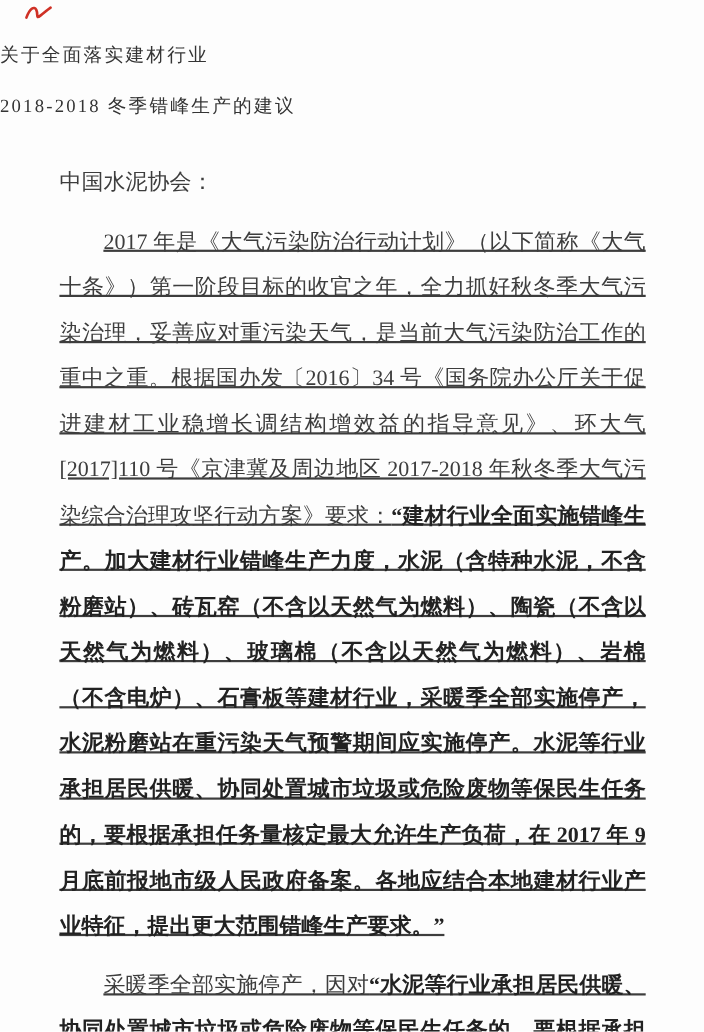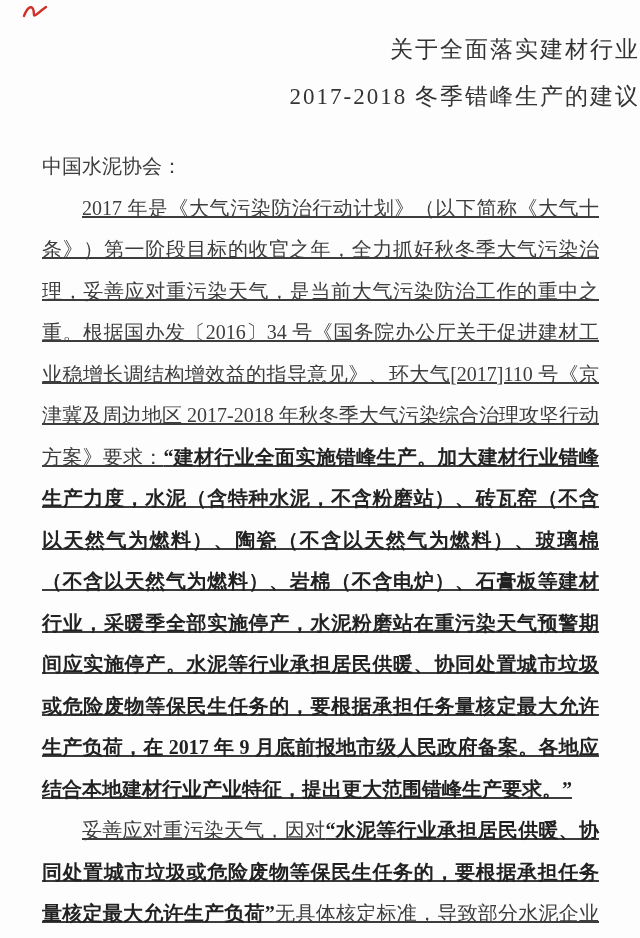--- a/index.html
+++ b/index.html
@@ -19,40 +19,40 @@
   }
   .red-mark {
     position: absolute;
     left: 22px;
     top: 3px;
     width: 26px;
     height: 18px;
   }
   .title-block {
     padding-top: 26px;
-    text-align: right;
-    font-size: 23px;
+    text-align: left;
+    font-size: 17px;
     line-height: 47px;
     color: #343434;
     letter-spacing: 2px;
   }
   .title-line {
     display: block;
   }
   .body-block {
     margin-top: 26px;
     padding: 0 41px 0 42px;
     font-size: 20px;
     line-height: 41.5px;
     text-align: justify;
     text-justify: inter-ideograph;
     color: #3d3d3d;
   }
   .body-block p {
-    margin: 0;
+    margin: 12px;
     padding: 0;
   }
   p.indent {
     text-indent: 2em;
     text-decoration: underline;
   }
   .bold-quote {
     font-weight: 700;
     color: #222222;
     font-style: normal;
@@ -62,31 +62,31 @@
 <body>
 
 <div class="page">
 
   <svg class="red-mark" viewBox="0 0 26 18" xmlns="http://www.w3.org/2000/svg" aria-hidden="true">
     <path d="M2 13 C5 5, 9 2, 11 6 C13 10, 10 15, 15 11 C19 8, 21 6, 24 4" fill="none" stroke="#cf3126" stroke-width="2.4" stroke-linecap="round"></path>
   </svg>
 
   <div class="title-block">
     <span class="title-line">关于全面落实建材行业</span>
-    <span class="title-line">2017-2018 冬季错峰生产的建议</span>
+    <span class="title-line">2018-2018 冬季错峰生产的建议</span>
   </div>
 
   <div class="body-block">
 
     <p>
       <span>中国水泥协会：</span>
     </p>
 
     <p class="indent">
       <span>2017 年是《大气污染防治行动计划》（以下简称《大气十条》）第一阶段目标的收官之年，全力抓好秋冬季大气污染治理，妥善应对重污染天气，是当前大气污染防治工作的重中之重。根据国办发〔2016〕34 号《国务院办公厅关于促进建材工业稳增长调结构增效益的指导意见》、环大气[2017]110 号《京津冀及周边地区 2017-2018 年秋冬季大气污染综合治理攻坚行动方案》要求：</span><span class="bold-quote">“建材行业全面实施错峰生产。加大建材行业错峰生产力度，水泥（含特种水泥，不含粉磨站）、砖瓦窑（不含以天然气为燃料）、陶瓷（不含以天然气为燃料）、玻璃棉（不含以天然气为燃料）、岩棉（不含电炉）、石膏板等建材行业，采暖季全部实施停产，水泥粉磨站在重污染天气预警期间应实施停产。水泥等行业承担居民供暖、协同处置城市垃圾或危险废物等保民生任务的，要根据承担任务量核定最大允许生产负荷，在 2017 年 9 月底前报地市级人民政府备案。各地应结合本地建材行业产业特征，提出更大范围错峰生产要求。”</span>
     </p>
 
     <p class="indent">
-      <span>妥善应对重污染天气，因对</span><span class="bold-quote">“水泥等行业承担居民供暖、协同处置城市垃圾或危险废物等保民生任务的，要根据承担任务量核定最大允许生产负荷”</span><span>无具体核定标准，导致部分水泥企业新增供暖项目、部</span>
+      <span>采暖季全部实施停产，因对</span><span class="bold-quote">“水泥等行业承担居民供暖、协同处置城市垃圾或危险废物等保民生任务的，要根据承担任务量核定最大允许生产负荷”</span><span>无具体核定标准，导致部分水泥企业新增供暖项目、部</span>
     </p>
 
   </div>
 </div>
 
 </body></html>

